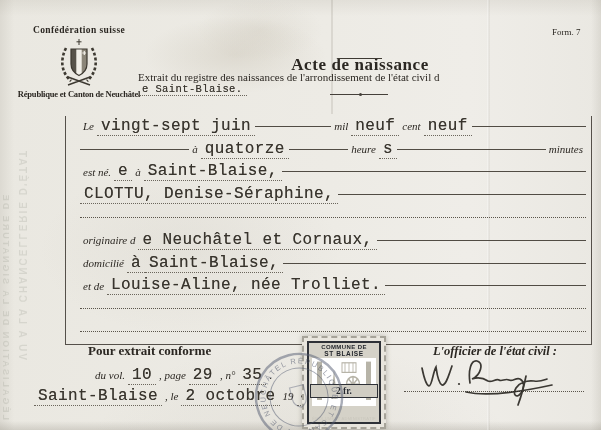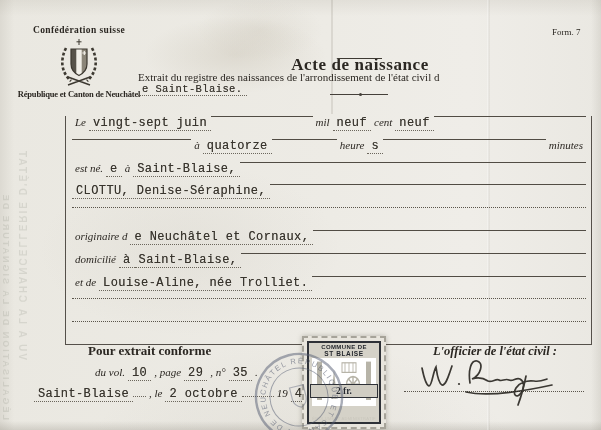--- a/index.html
+++ b/index.html
@@ -33,32 +33,32 @@
 
   .title{position:absolute;left:230px;top:27px;width:260px;text-align:center;font-size:17px;font-weight:bold;letter-spacing:.6px;z-index:2;margin-top:28px;}
   .title-rule{position:absolute;left:338px;top:58px;width:44px;border-top:1.4px solid #3e3a33;z-index:2;}
   .form-no{position:absolute;left:552px;top:27px;font-size:9px;z-index:2;}
 
   .subtitle{position:absolute;left:138px;right:8px;top:71px;display:flex;align-items:baseline;font-size:11px;z-index:2;flex-direction:column;}
   .sub-typed{font-size:10.5px !important;}
   .sub-rule{position:absolute;left:330px;top:94px;width:58px;border-top:1px solid #45403a;z-index:2;}
   .sub-rule::after{content:"";position:absolute;left:50%;top:-2px;width:3px;height:3px;border-radius:50%;background:#45403a;}
 
-  .typed{font-family:"Liberation Mono","DejaVu Sans Mono",monospace;font-size:12px;color:#38342d;
+  .typed{font-family:"Liberation Mono","DejaVu Sans Mono",monospace;font-size:16px;color:#38342d;
     letter-spacing:.4px;white-space:nowrap;border-bottom:1px dotted #6b665c;padding:0 4px;text-shadow:0 0 .5px rgba(56,52,45,.65);}
   .lbl{font-style:italic;white-space:nowrap;padding:0 3px;font-size:11px;}
   .rom{font-style:normal;}
   .fill{flex:1;border-bottom:1px solid #514c44;}
   .fill.dot{border-bottom-style:dotted;border-color:#5a554b;}
   .lead{border-bottom:1px dotted #6b665c;}
 
   .form-box{position:absolute;left:65px;top:116px;width:527px;height:229px;z-index:2;
     border-left:1px solid #55504a;border-right:1px solid #55504a;border-bottom:1px solid #55504a;
     display:flex;flex-direction:column;box-sizing:border-box;}
-  .frow{flex:1;display:flex;align-items:flex-start;padding:0 5px 2px 6px;}
+  .frow{flex:1;display:flex;align-items:center;padding:0 5px 2px 6px;margin-left:8px;}
   .fraction{display:inline-flex;flex-direction:column;align-items:center;font-size:7.5px;font-style:italic;line-height:1.15;padding:0 2px;}
   .fr-top{border-bottom:.8px solid #2b2823;padding:0 1px;}
 
   .certify{position:absolute;left:88px;top:343px;width:185px;font-size:13px;font-weight:bold;z-index:2;}
   .vol-line{position:absolute;left:92px;top:366px;display:flex;align-items:baseline;z-index:2;}
   .date-line{position:absolute;left:34px;top:387px;width:280px;display:flex;align-items:baseline;z-index:2;text-align:center;}
   .date-line .lead{flex:1;}
   .officer{position:absolute;left:402px;top:344px;width:186px;text-align:center;font-size:12.5px;font-weight:bold;font-style:italic;z-index:2;}
   .sig-line{position:absolute;left:404px;top:391px;width:180px;border-top:1px dotted #5a554c;z-index:2;}
   .signature{position:absolute;left:408px;top:352px;z-index:3;}

